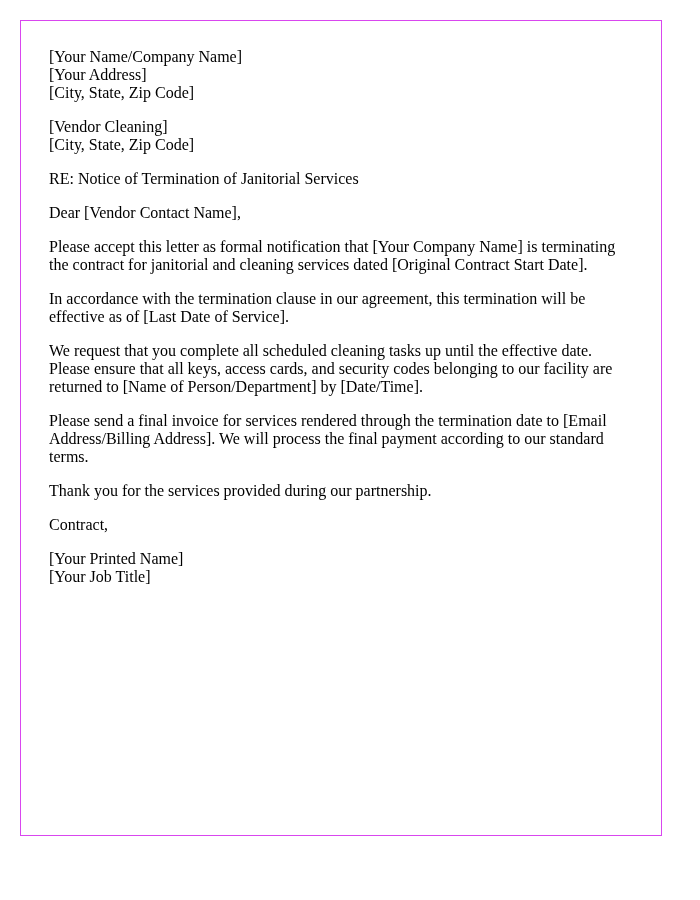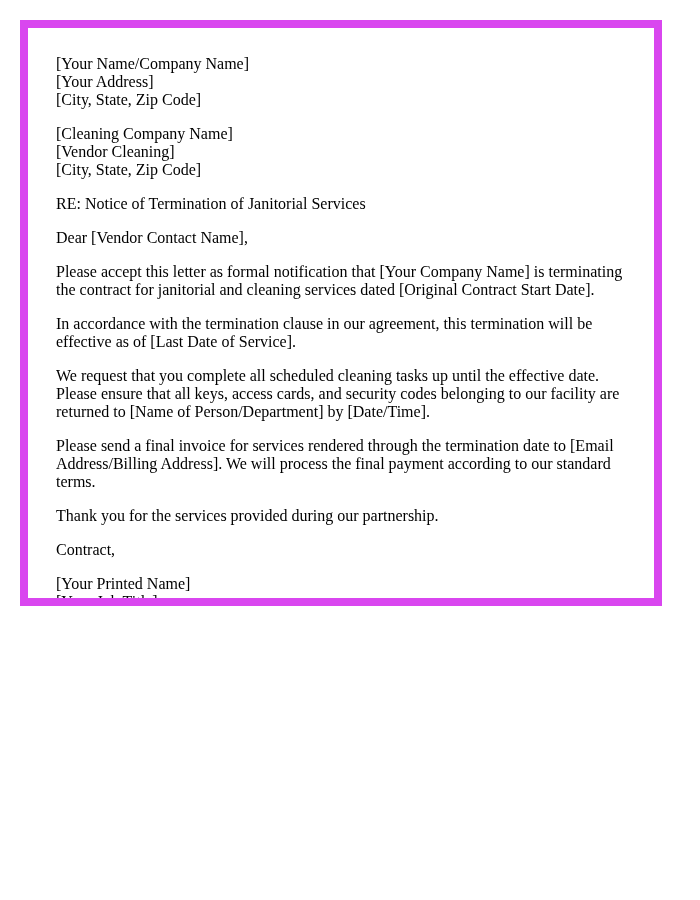--- a/index.html
+++ b/index.html
@@ -11,23 +11,23 @@
     height: 900px;
     position: relative;
     background: #ffffff;
     font-family: "Liberation Serif", serif;
   }
   .page {
     position: absolute;
     left: 20px;
     top: 20px;
     width: 642px;
-    height: 586px;
+    height: 816px;
     box-sizing: border-box;
-    border: 8px solid #d946ef;
+    border: 1px solid #d946ef;
     background: #ffffff;
     padding: 27px 30px 0 28px;
     overflow: hidden;
   }
   .letter {
     width: 580px;
     font-size: 16px;
     line-height: 18px;
     color: #000000;
   }
@@ -50,21 +50,20 @@
 <div class="page">
   <div class="letter">
 
     <div class="block">
       <div class="line">[Your Name/Company Name]</div>
       <div class="line">[Your Address]</div>
       <div class="line">[City, State, Zip Code]</div>
     </div>
 
     <div class="block">
-      <div class="line">[Cleaning Company Name]</div>
       <div class="line">[Vendor Cleaning]</div>
       <div class="line">[City, State, Zip Code]</div>
     </div>
 
     <p class="para subject">RE: Notice of Termination of Janitorial Services</p>
 
     <p class="para">Dear [Vendor Contact Name],</p>
 
     <p class="para">Please accept this letter as formal notification that [Your Company Name] is terminating the contract for janitorial and cleaning services dated [Original Contract Start Date].</p>
     <p class="para">In accordance with the termination clause in our agreement, this termination will be effective as of [Last Date of Service].</p>

